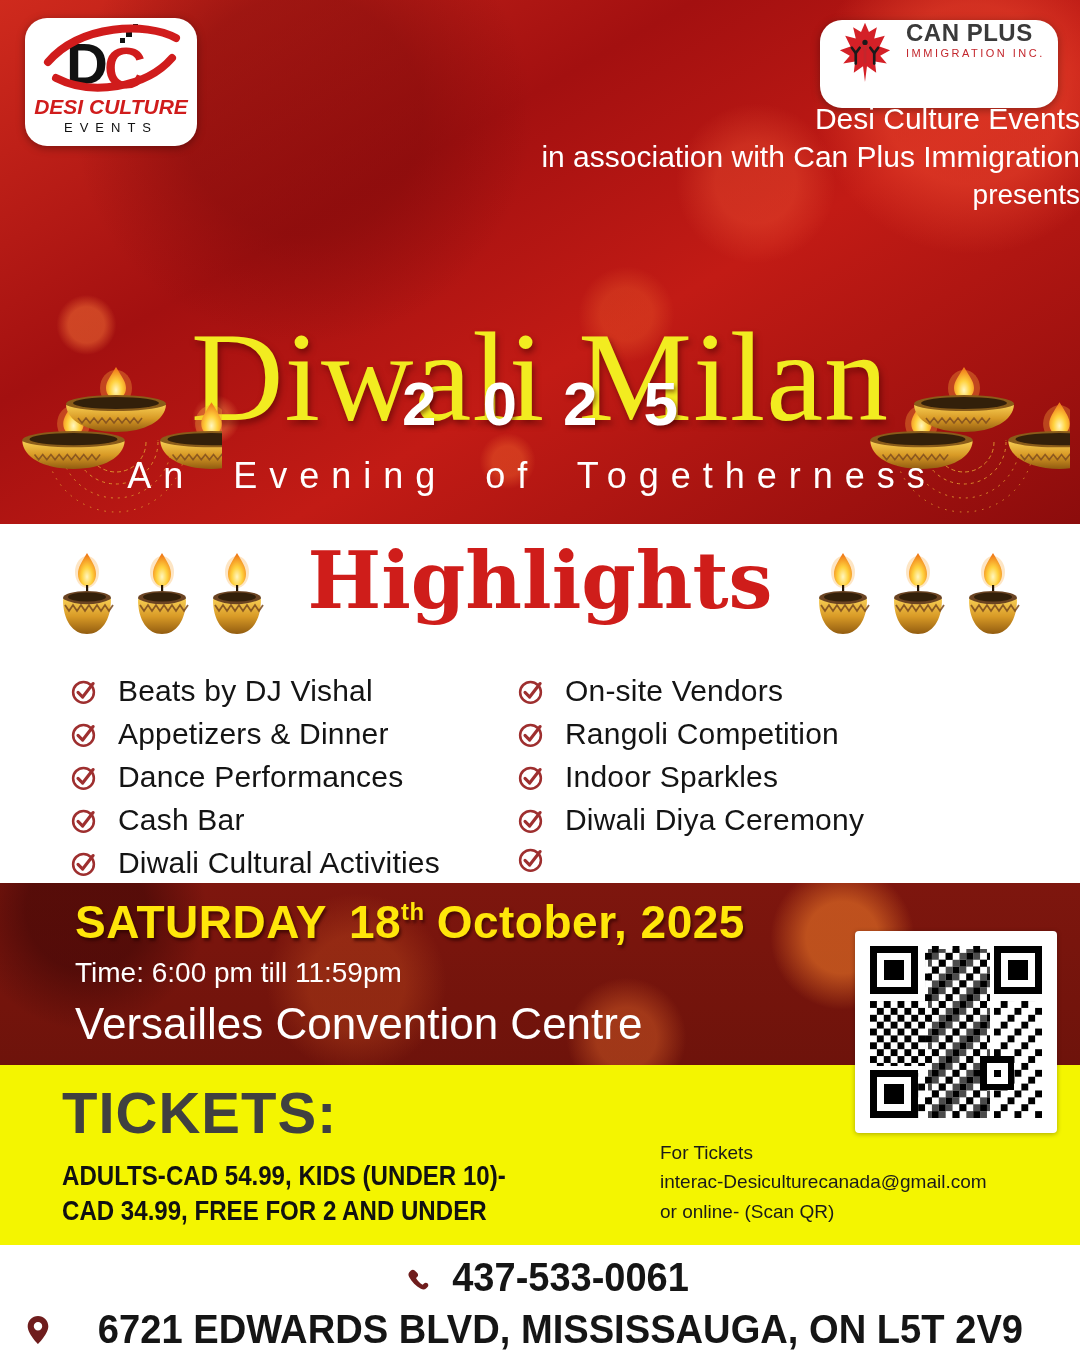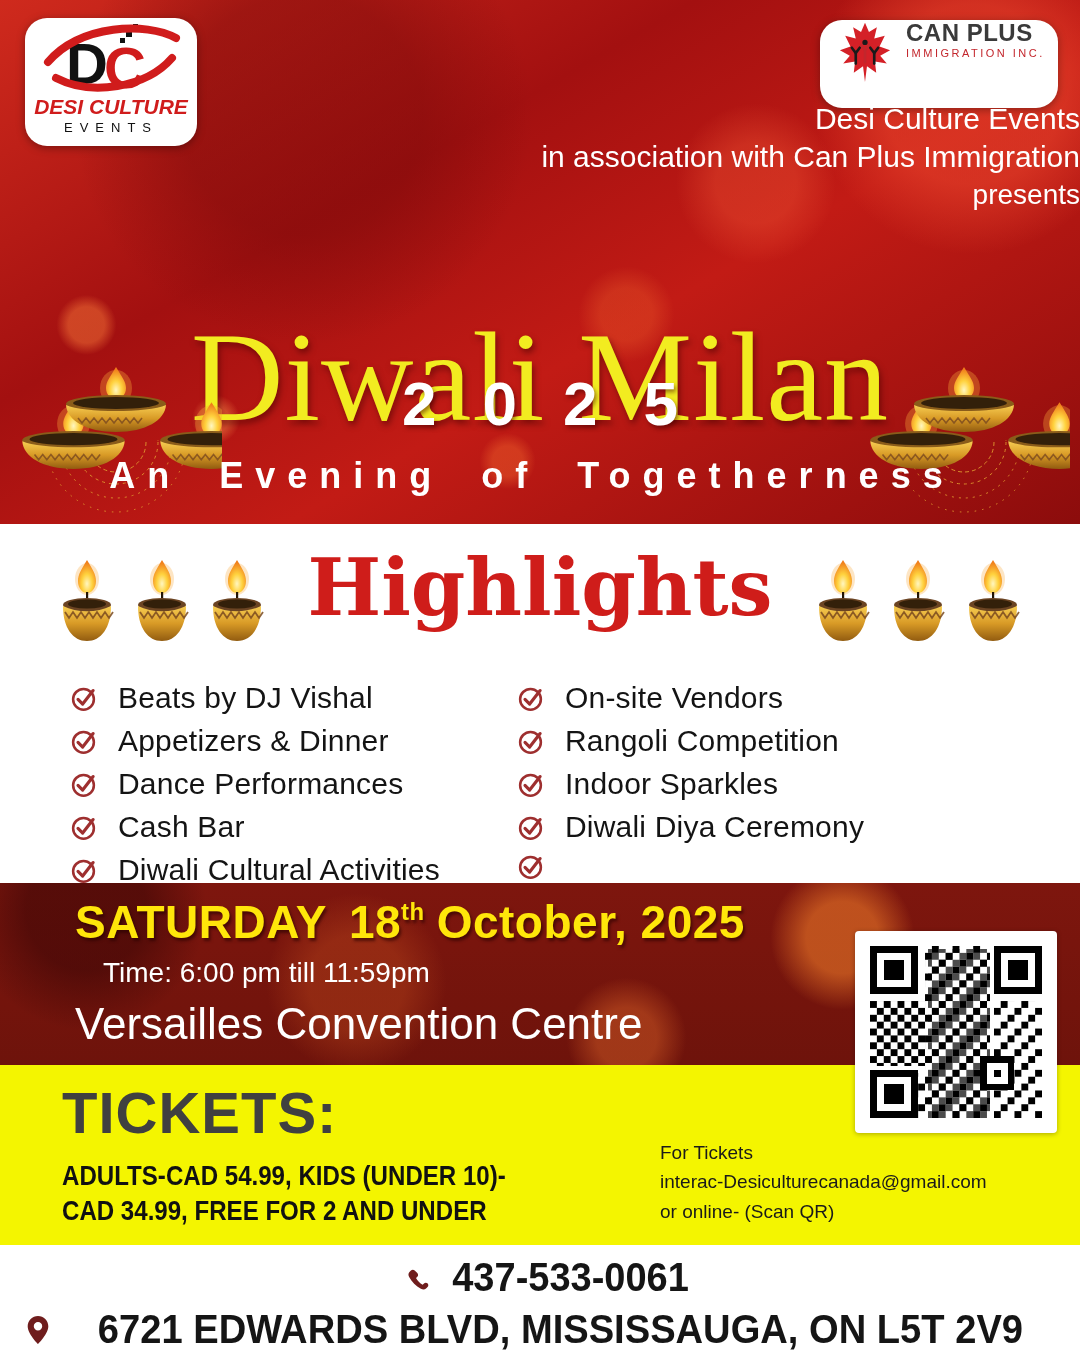--- a/index.html
+++ b/index.html
@@ -28,28 +28,28 @@
   .intro{position:absolute;left:0;right:0;top:100px;text-align:right;color:#fff;
          font-size:30px;line-height:1.28;font-weight:500;}
   .intro .l3{font-size:28px;}
   .hero-title{position:absolute;left:0;right:0;top:218px;text-align:center;
       font-family:"Liberation Serif","DejaVu Serif",serif;font-size:128px;font-weight:500;
       color:#f2ec20;text-shadow:2px 4px 6px rgba(70,0,0,.55);letter-spacing:1px;}
   .hero-year{position:absolute;left:0;right:0;top:368px;text-align:center;color:#fff;
       font-size:62px;font-weight:800;letter-spacing:46px;padding-left:46px;
       text-shadow:2px 3px 4px rgba(70,0,0,.5);}
   .hero-tagline{position:absolute;left:0;right:16px;top:455px;text-align:center;color:#fff;
-      font-size:36px;font-weight:700;letter-spacing:12px;word-spacing:16px;}
+      font-size:36px;font-weight:400;letter-spacing:12px;word-spacing:16px;}
   .diya-cluster{position:absolute;width:212px;height:166px;top:352px;}
   .diya-cluster.left{left:10px;}
   .diya-cluster.right{left:858px;}
 
   
   .highlights{position:absolute;left:0;top:524px;width:1080px;height:359px;background:#fff;}
-  .hl-header{display:flex;align-items:flex-start;justify-content:center;gap:13px;margin-top:23px;height:130px;}
+  .hl-header{display:flex;align-items:flex-start;justify-content:center;gap:13px;margin-top:16px;height:130px;}
   .hl-header .candle{width:62px;height:88px;margin-top:8px;}
   .hl-title{font-family:"DejaVu Serif","Liberation Serif",serif;font-size:78px;font-weight:700;
       color:#cf1d1a;margin:0 26px;line-height:1.05;}
   .hl-cols{display:flex;padding:4px 0 0 70px;}
   .hl-col{list-style:none;margin:0;padding:0;}
   .hl-col.left{width:447px;}
   .hl-col.right{width:540px;}
   .hl-item{display:flex;align-items:center;gap:13px;margin-bottom:9px;}
   .hl-item .check{width:27px;height:27px;flex:0 0 27px;}
   .hl-item span{font-size:30px;color:#141414;font-weight:500;letter-spacing:.2px;white-space:nowrap;margin-left:8px;}
@@ -61,21 +61,21 @@
       radial-gradient(circle at 58% 85%, rgba(220,100,40,.45) 0 30px, transparent 60px),
       radial-gradient(circle at 33% 55%, rgba(200,80,30,.35) 0 48px, transparent 90px),
       radial-gradient(circle at 8% 15%, rgba(55,5,5,.55) 0 60px, transparent 120px),
       linear-gradient(#7e160e,#6e130b);
     padding:12px 0 0 75px;box-sizing:border-box;}
   .saturday-line{font-size:46px;font-weight:800;color:#ffe60a;letter-spacing:.5px;
       text-shadow:2px 3px 3px rgba(40,0,0,.6);}
   .saturday-line .gap{display:inline-block;width:22px;}
   .saturday-line sup{font-size:.52em;vertical-align:18px;}
   .saturday-line .rest{margin-left:12px;}
-  .time-line{font-size:28px;font-weight:500;margin-top:8px;margin-left:28px;}
+  .time-line{font-size:28px;font-weight:500;margin-top:8px;}
   .venue-line{font-size:44px;font-weight:500;margin-top:10px;}
 
   
   .tickets-band{position:absolute;left:0;top:1065px;width:1080px;height:180px;background:#f4f500;
       padding:14px 0 0 62px;box-sizing:border-box;color:#111;}
   .tickets-title{font-size:58px;font-weight:900;letter-spacing:1px;margin:0;color:#404040;}
   .tickets-pricing{margin-top:12px;font-size:28px;font-weight:600;line-height:1.25;
       transform:scaleX(.86);transform-origin:left;white-space:nowrap;}
   .tickets-contact{position:absolute;left:660px;top:1138px;width:400px;
       font-size:19px;color:#1a1a1a;line-height:1.55;font-weight:500;}

